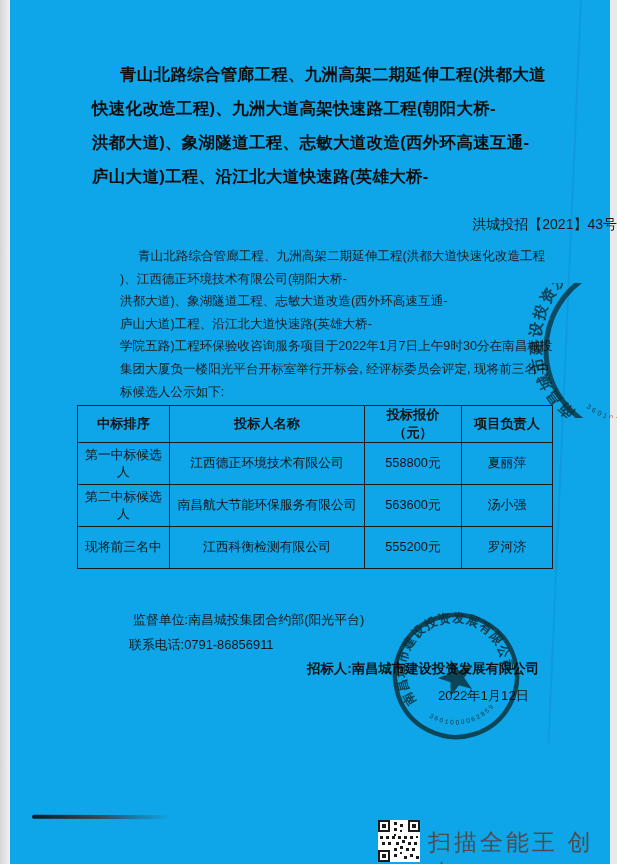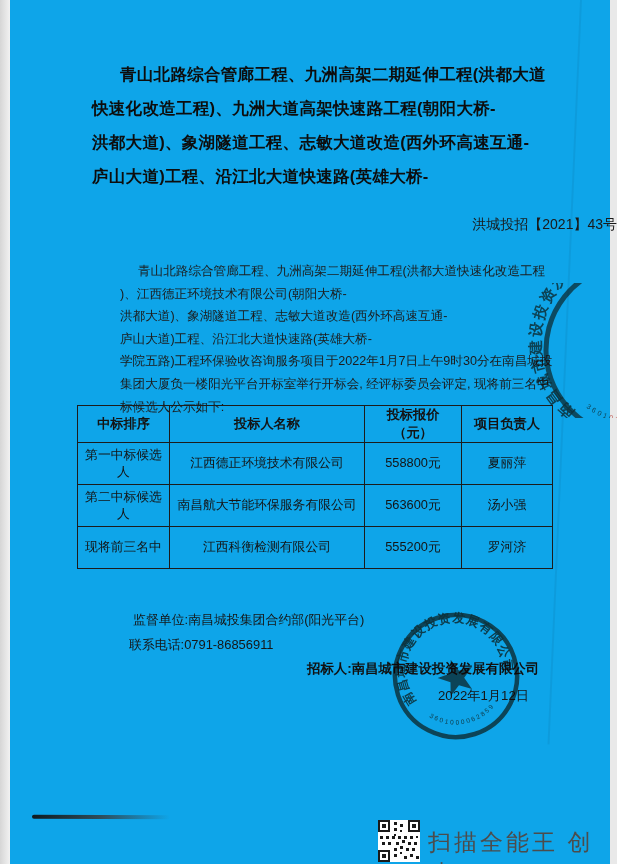--- a/index.html
+++ b/index.html
@@ -13,21 +13,21 @@
   .page-bottom-shadow{position:absolute;left:32px;top:815px;width:138px;height:3.5px;border-radius:2px;
           background:linear-gradient(to right,rgba(15,15,15,.92),rgba(55,55,55,.8) 50%,rgba(140,140,140,0));
           transform:rotate(0.3deg);}
   .title-block{position:absolute;left:92px;top:57px;width:472px;font-size:16.5px;font-weight:700;
           line-height:34px;color:#0d0d0d;letter-spacing:.3px;}
   .title-block div{white-space:nowrap;}
   .title-block div:first-child{padding-left:28px;}
   .doc-number{position:absolute;left:0;top:216px;width:617px;text-align:right;font-size:14px;color:#1a1a1a;}
   .intro{position:absolute;left:120px;top:245px;font-size:12.6px;line-height:22.6px;color:#1c1c1c;}
   .intro div{white-space:nowrap;}
-  .intro div:first-child{padding-left:18px;margin-top:15px;}
+  .intro div:first-child{padding-left:18px;}
   .tbl-wrap{position:absolute;left:77px;top:405px;}
   table{border-collapse:collapse;table-layout:fixed;}
   th,td{border:1.5px solid #1c1c1c;text-align:center;vertical-align:middle;
         font-size:12.8px;color:#141414;padding:0 2px;}
   th{font-weight:700;font-size:13.2px;height:30px;}
   td{height:41px;}
   .notice{position:absolute;left:110px;top:568px;font-size:12.8px;line-height:23px;}
   .notice div{white-space:nowrap;}
   .notice div:first-child{padding-left:25px;}
   .line{position:absolute;white-space:nowrap;font-size:12.9px;color:#161616;}

